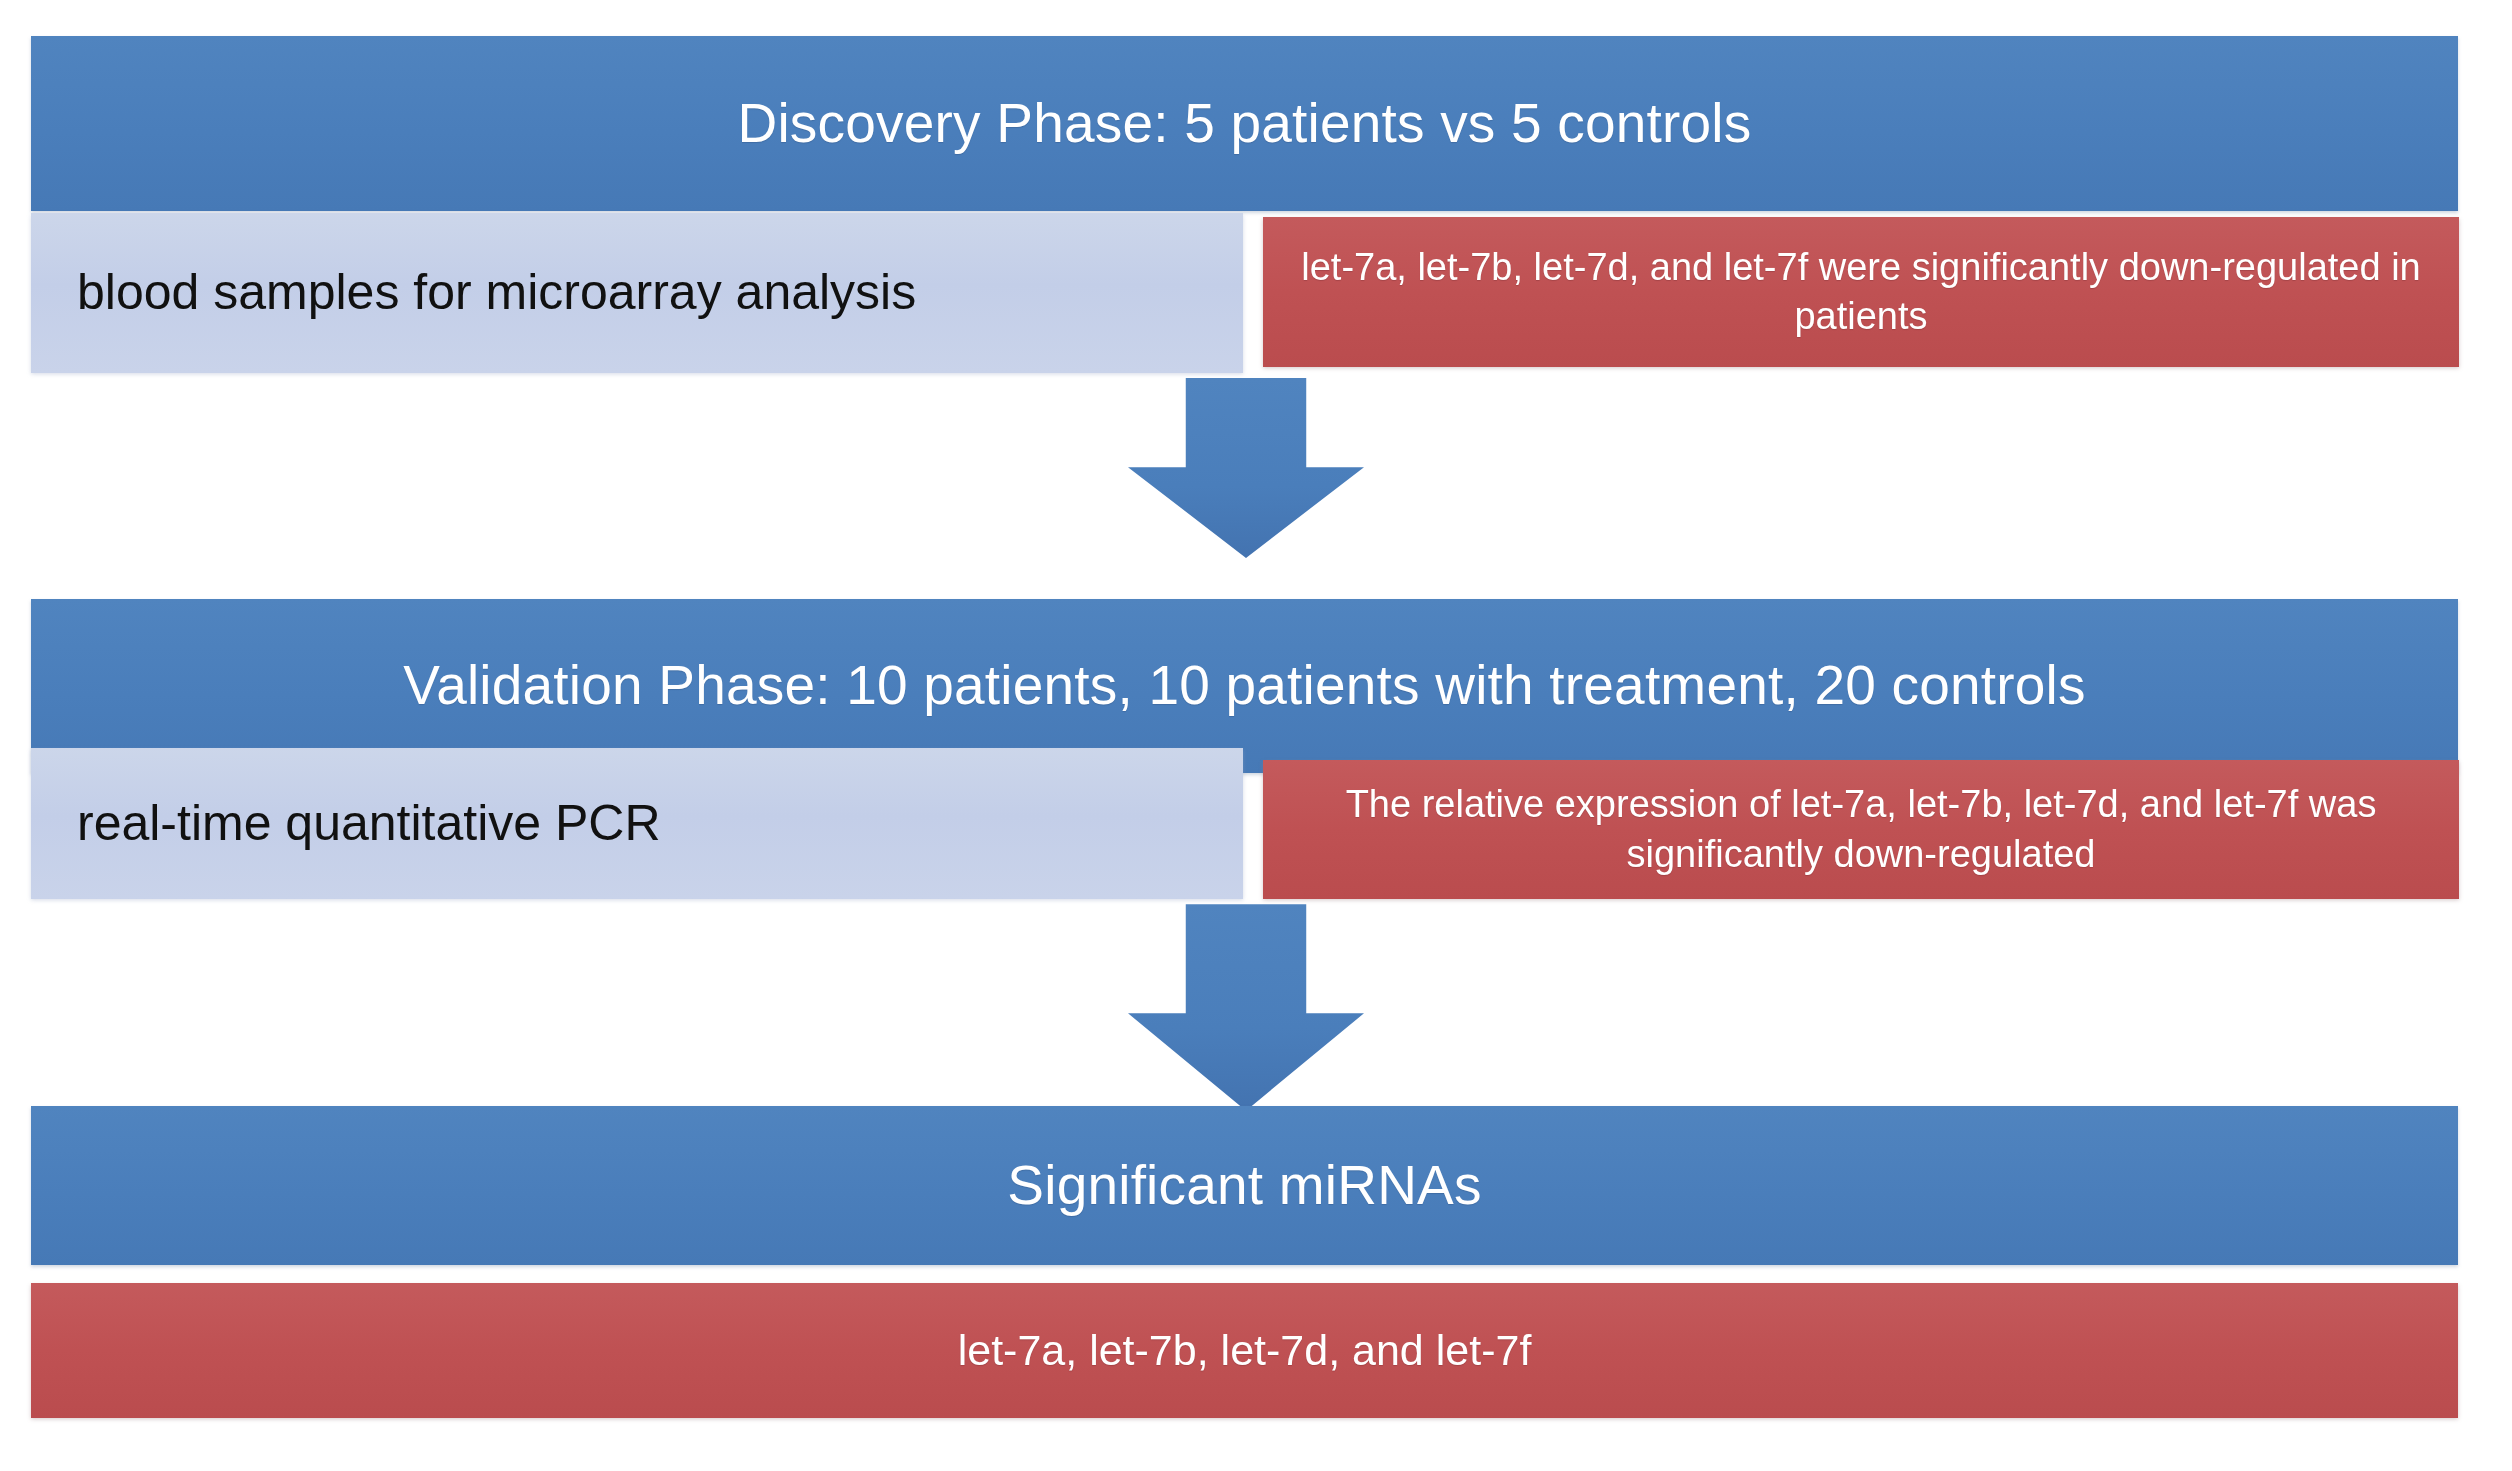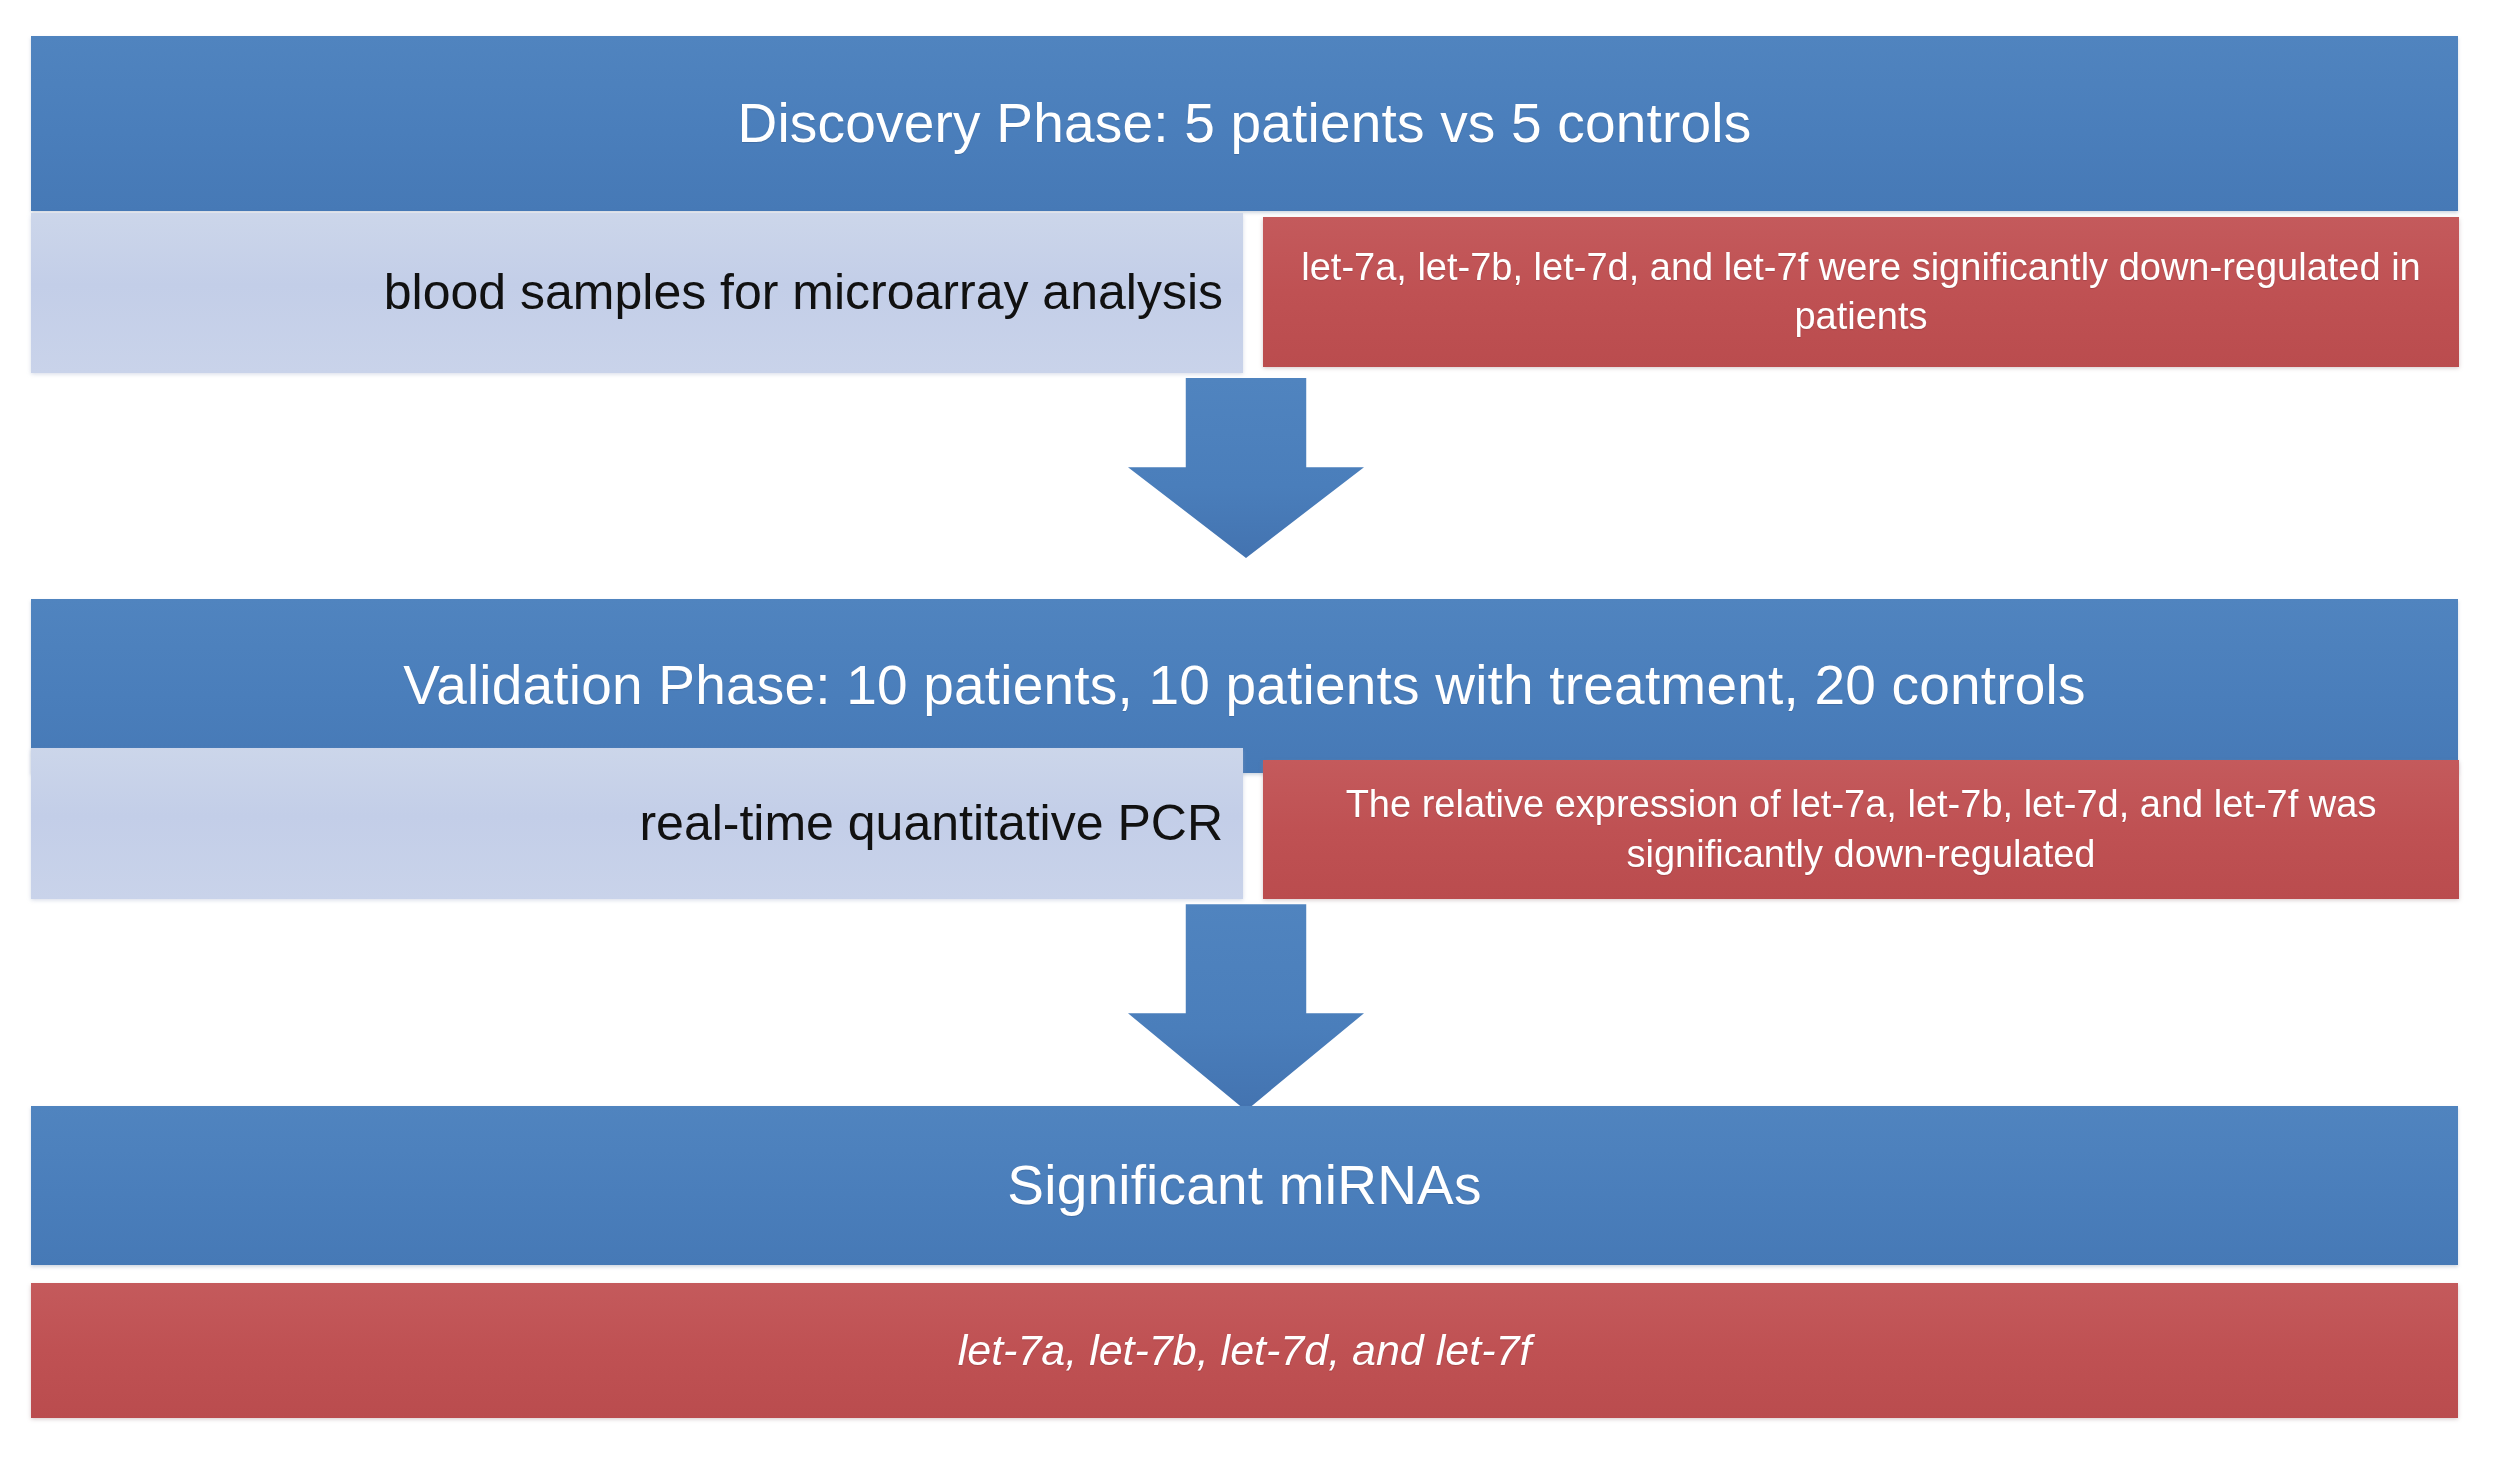--- a/index.html
+++ b/index.html
@@ -39,22 +39,23 @@
     font-weight: 400;
     letter-spacing: 0.2px;
     text-align: left;
     line-height: 1.12;
     text-shadow: 0 0.8px 0.8px rgba(40,70,110,0.28);
     padding: 0 20px;
   }
 
   .box-light {
     background: linear-gradient(to bottom, #ccd6ea 0%, #c3cee8 45%, #c9d3ea 100%);
-    justify-content: flex-end;
+    justify-content: flex-start;
     box-shadow: 0 1.7px 4.1px rgba(150,165,195,0.40);
+    padding-left: 26px;
   }
   .box-light .box-text {
     color: #111111;
     font-size: 50px;
     font-weight: 400;
     text-align: center;
     line-height: 1.15;
     padding: 0 20px;
   }
 
@@ -71,21 +72,20 @@
     text-align: center;
     padding: 0 21.5px;
     text-shadow: 0 0.8px 0.8px rgba(110,40,45,0.30);
   }
   .box-red.align-left .box-text {
     text-align: center;
   }
   .box-red.final .box-text {
     font-size: 43px;
     text-align: right;
-    font-style: italic;
   }
 
   
   .arrow {
     position: absolute;
   }
   .arrow svg {
     display: block;
     overflow: visible;
   }

